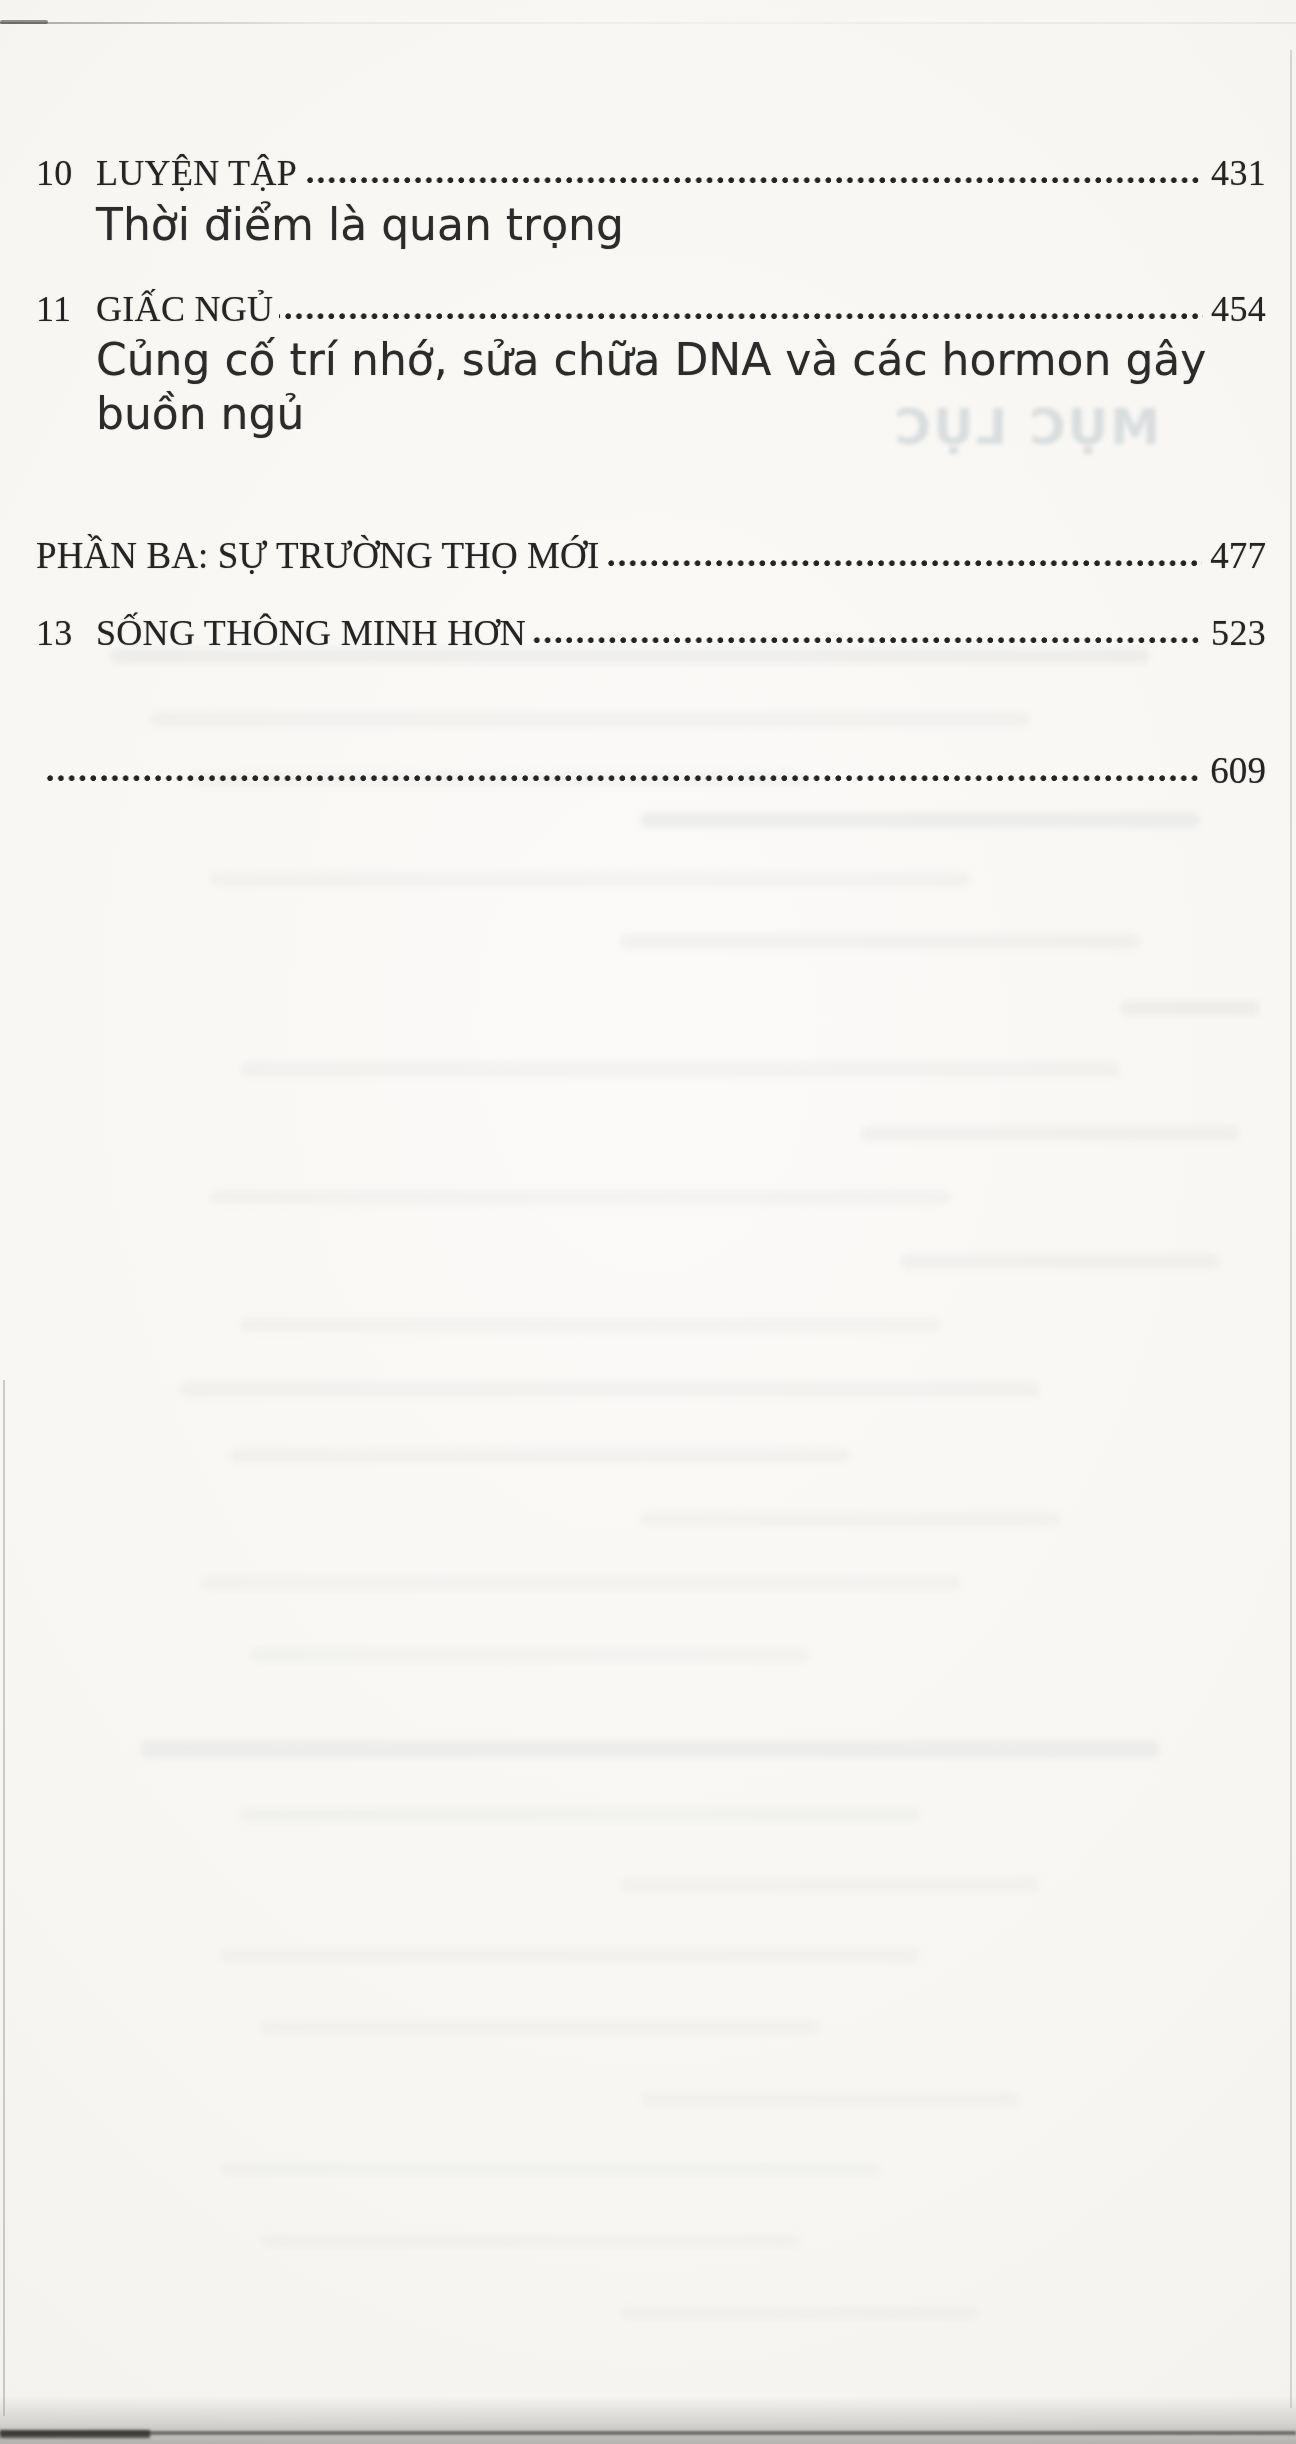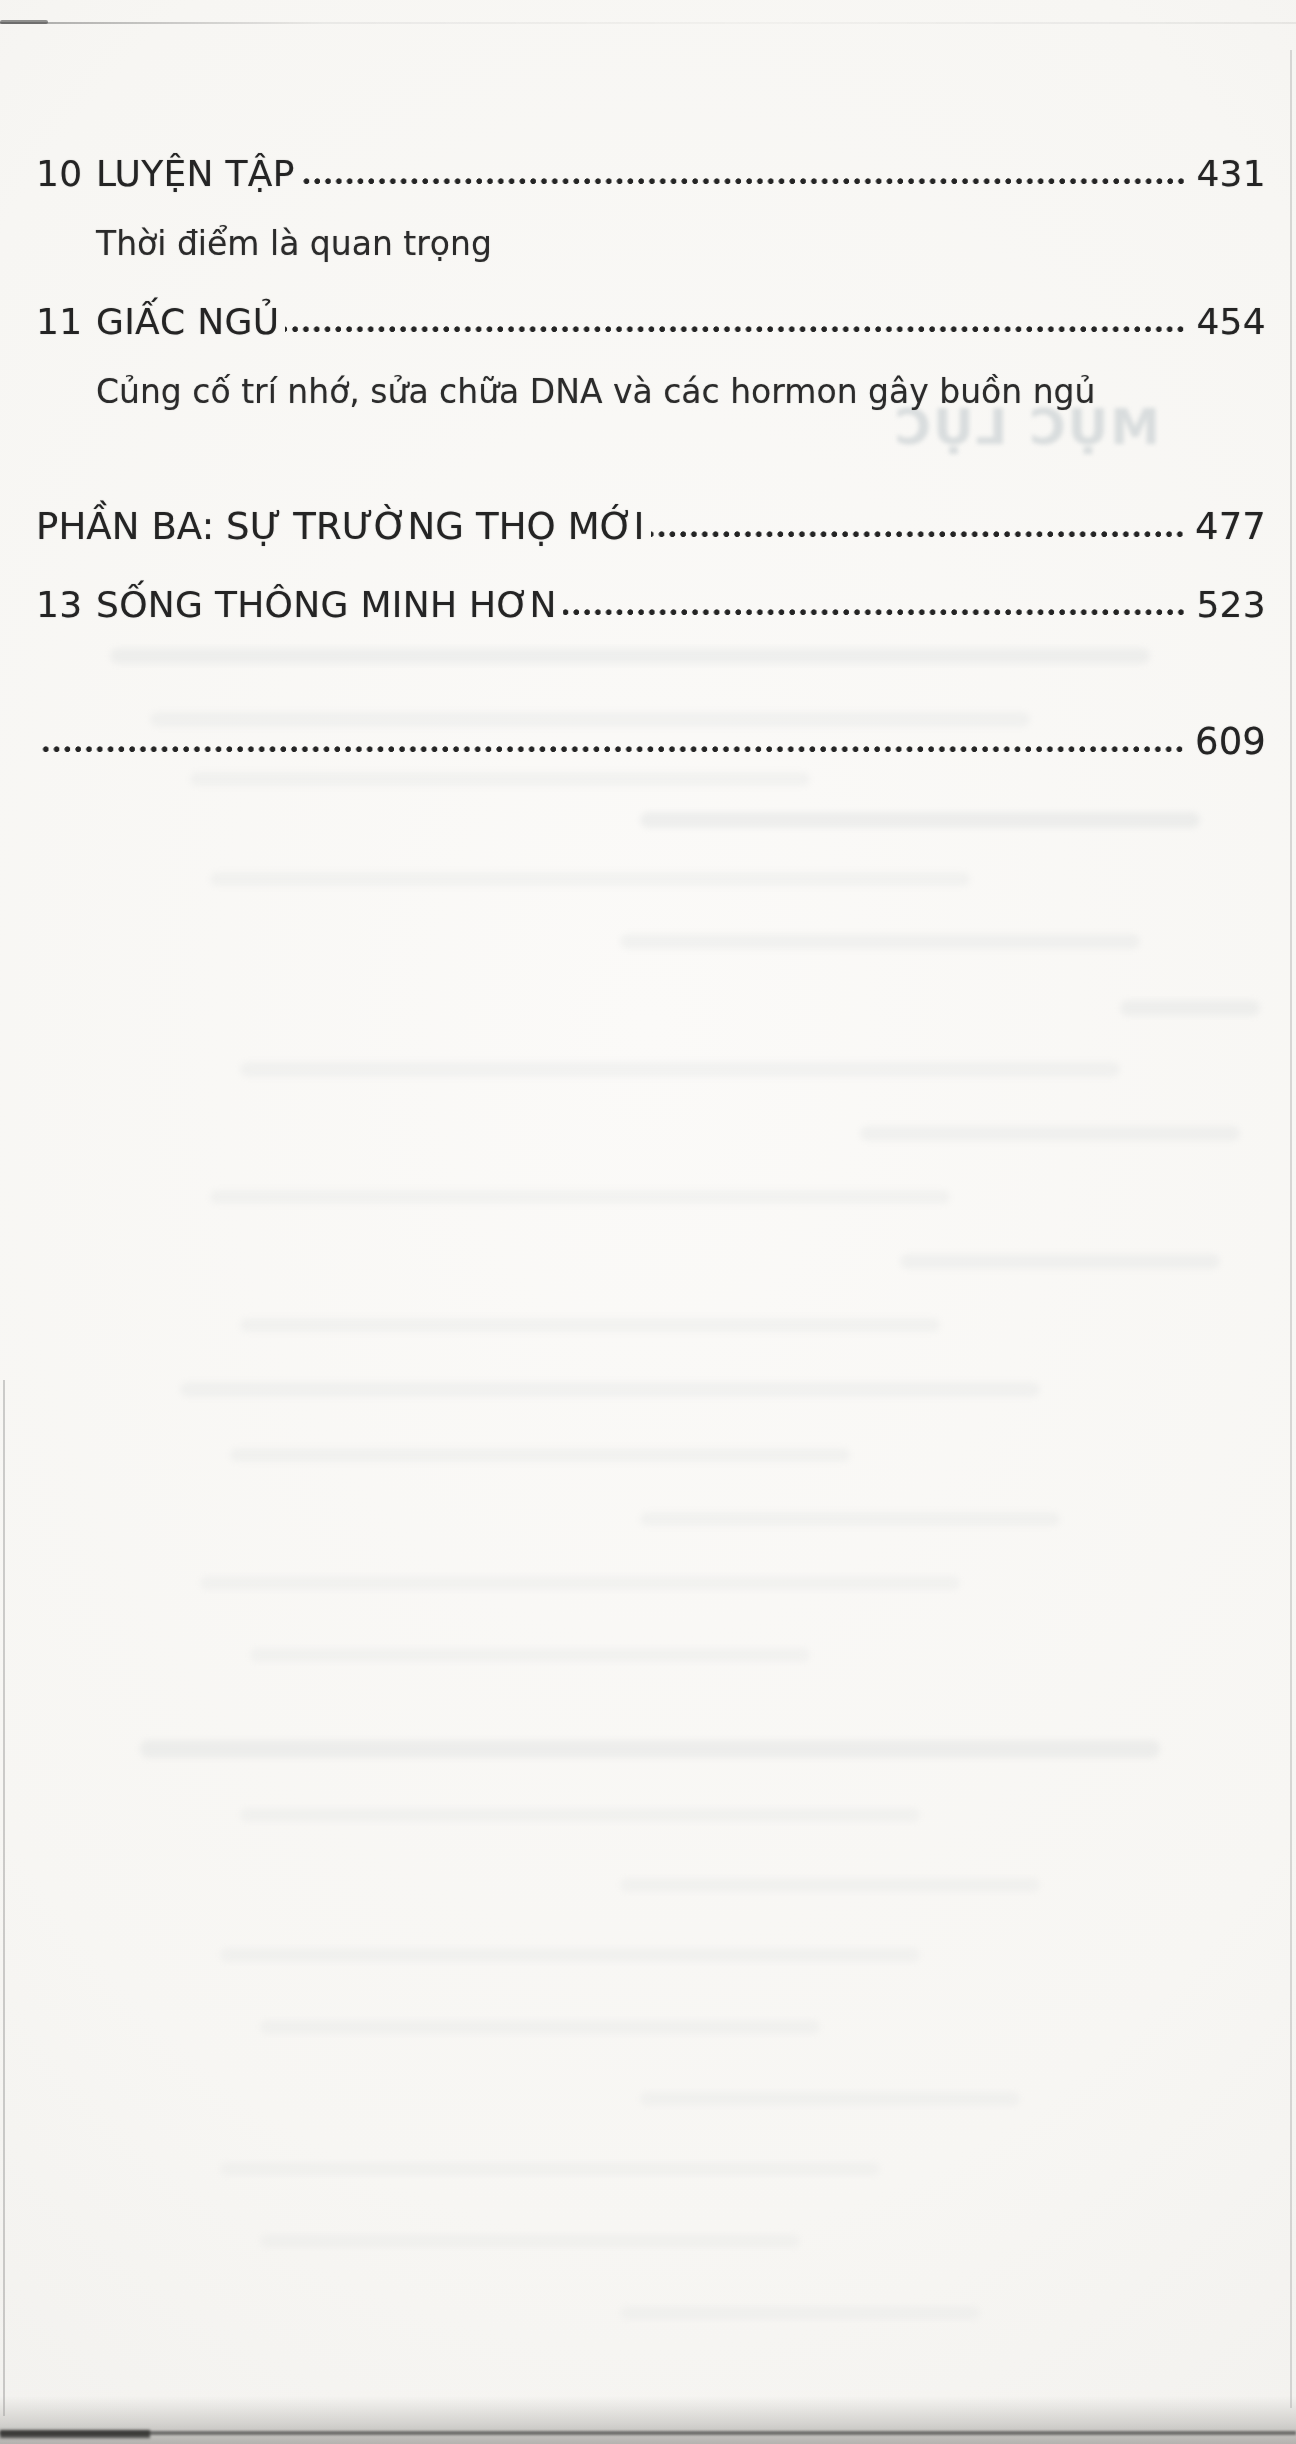--- a/index.html
+++ b/index.html
@@ -26,37 +26,38 @@
   .entry { display: block; }
   .chapter { margin-bottom: 36px; }
   .part { margin-top: 56px; margin-bottom: 34px; }
   .title-row {
     display: flex; align-items: baseline;
     font-size: 36px; line-height: 1.22;
     letter-spacing: 0.3px;
     color: #242424;
     text-shadow: 0 0 1.2px rgba(40,40,40,0.38);
     white-space: nowrap;
+    font-family: Liberation Serif, serif;
   }
   .part .title-row { font-size: 37px; letter-spacing: 0.1px; }
   .num { flex: 0 0 60px; }
   .ttl { flex: 0 0 auto; }
   .leader {
     flex: 1 1 auto;
     height: 10px;
     margin: 0 8px 0 6px;
     background-image: radial-gradient(circle at 3.2px 5.2px, #242424 2.5px, rgba(0,0,0,0) 3.2px);
     background-size: 10.8px 10px;
     background-repeat: repeat-x;
     background-position: right 0 bottom 0;
   }
   .pageno { flex: 0 0 auto; }
   .subtitle {
-    margin: 28px 0 0 60px;
-    font-size: 33px; line-height: 1.22;
+    margin: 2px 0 0 60px;
+    font-size: 44px; line-height: 1.22;
     color: #2b2b2b;
     text-shadow: 0 0 1.2px rgba(40,40,40,0.32);
   }
 
   
   .ghost-title {
     position: absolute; z-index: 1;
     top: 398px; left: 860px; width: 300px;
     font-size: 50px; font-weight: bold; letter-spacing: 2px;
     color: #bfc7cb; opacity: 0.55;

